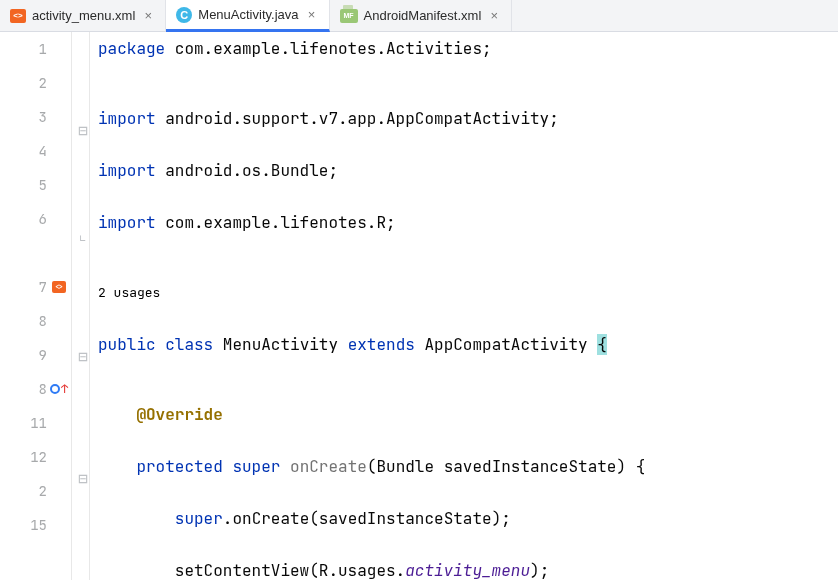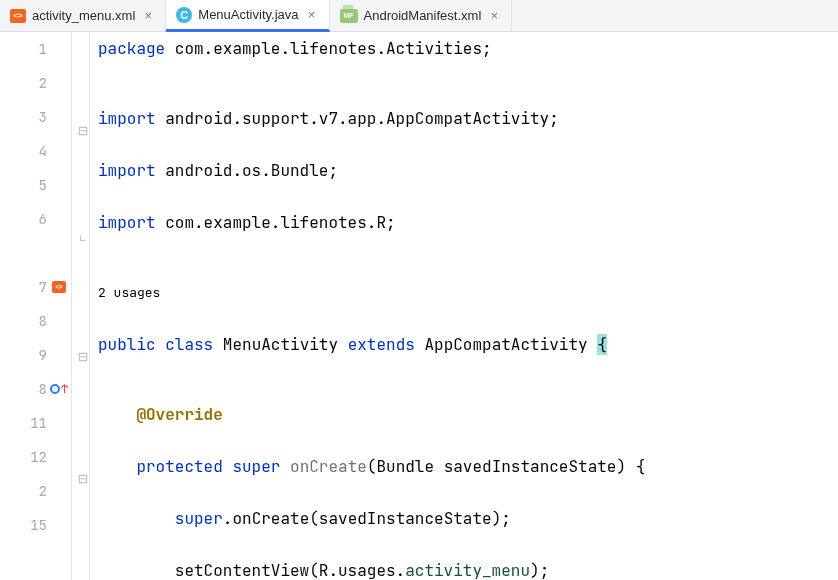--- a/index.html
+++ b/index.html
@@ -191,21 +191,21 @@
     font-size: 13px;
     padding-left: 26px;
   }
 
   
   .kw { color: #0033b3; }            
   .pkgname { color: #080808; }
   .annot { color: #957000; font-weight: bold; }         
   .method-decl { color: #737373; }   
   .type { color: #080808; margin-top: 37px; }
-  .italic-id { color: #14532d; } 
+  .italic-id { color: #4c1d95; font-style: italic; } 
   .classref { color: #080808; }
   .hl-brace { background: #9ee0e0; } 
 
 </style>
 </head>
 <body>
 
 <div class="tabbar">
   <div class="tab">
     <span class="file-icon xml-orange">&lt;&gt;</span>

